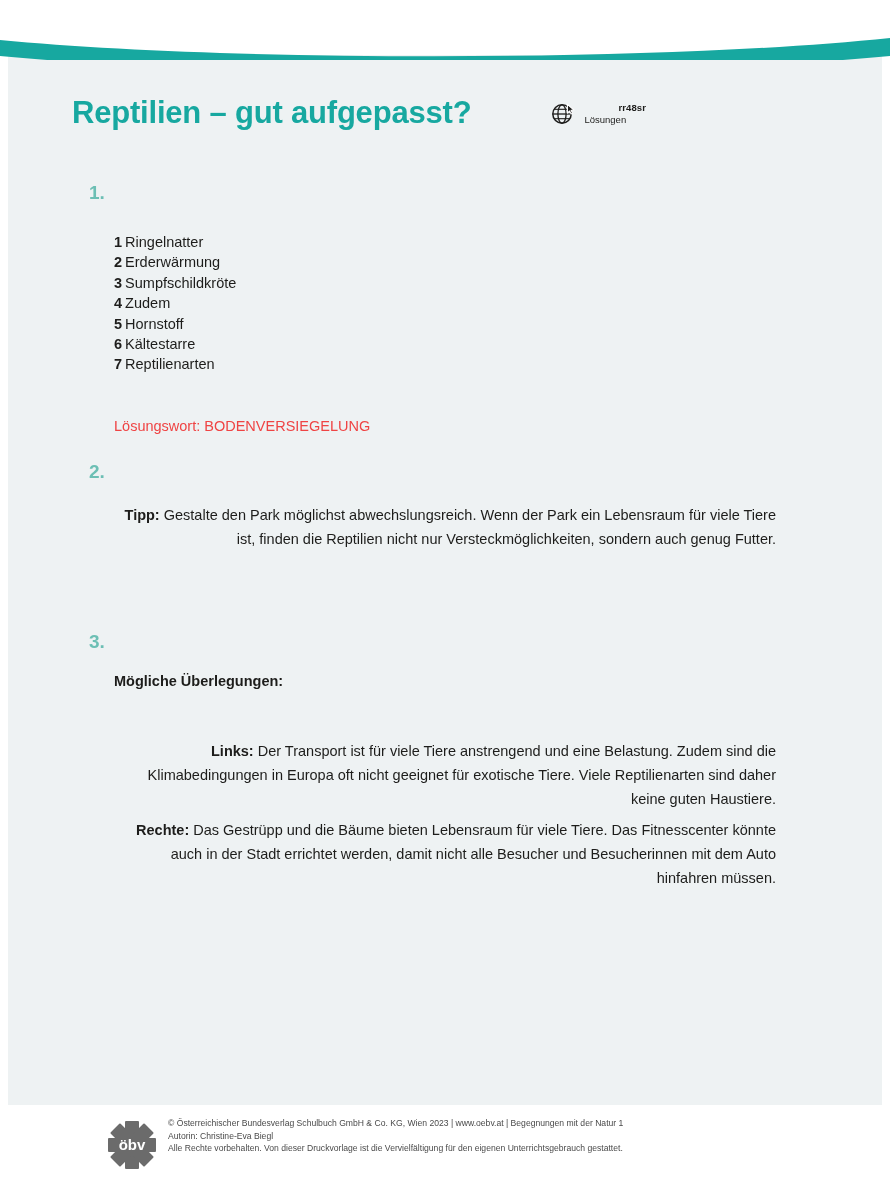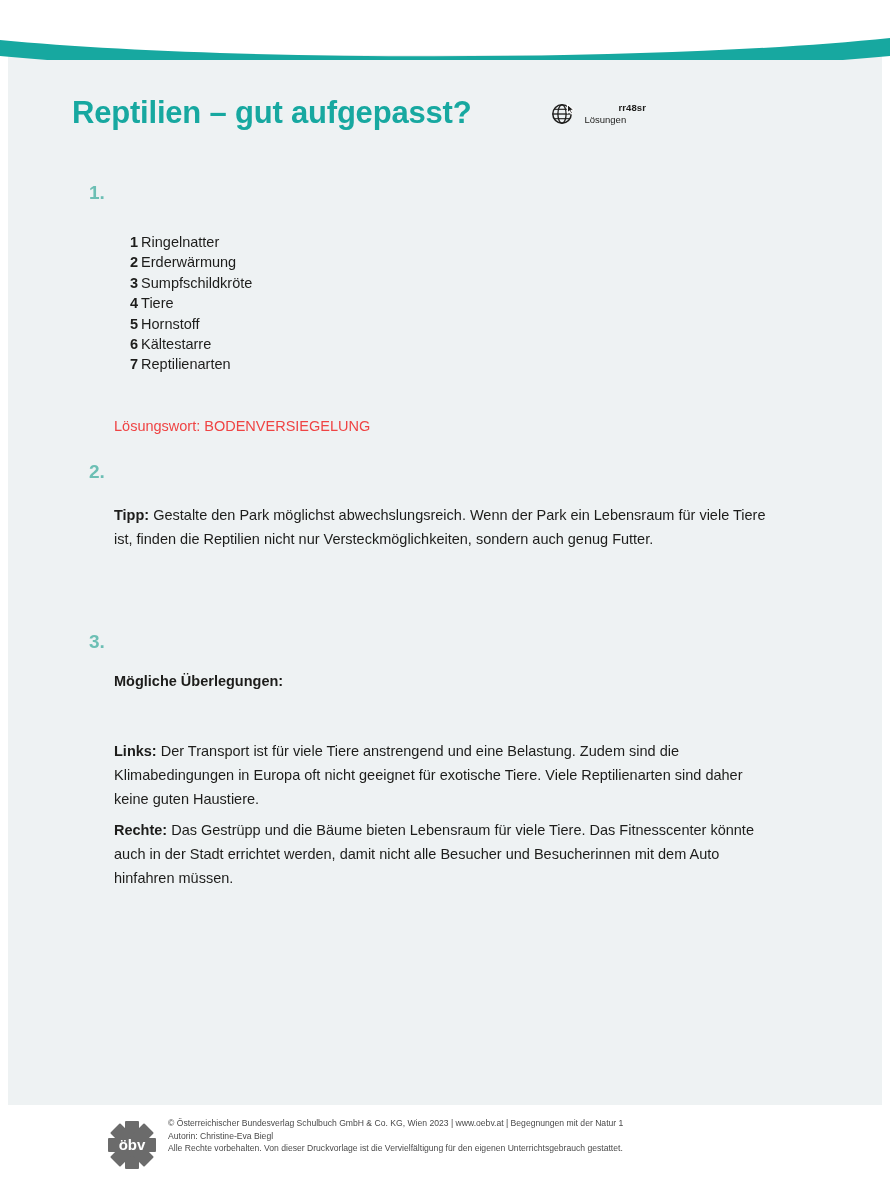--- a/index.html
+++ b/index.html
@@ -122,21 +122,20 @@
     top: 232px;
     margin: 0;
     padding: 0;
     list-style: none;
   }
   .answer-list li {
     font-size: 14.5px;
     color: #1d1d1b;
     line-height: 20.4px;
     white-space: nowrap;
-    margin-left: 16px;
   }
   .answer-list li .num {
     font-weight: bold;
     margin-right: 3px;
   }
 
   .solution-word {
     position: absolute;
     left: 114px;
     top: 418px;
@@ -145,21 +144,21 @@
     white-space: nowrap;
   }
 
   .para {
     position: absolute;
     left: 114px;
     width: 662px;
     font-size: 14.5px;
     color: #1d1d1b;
     line-height: 24px;
-    text-align: left;
+    text-align: right;
   }
   .para b { font-weight: bold; }
 
   .tipp-para { top: 503px; }
   .sub-heading {
     position: absolute;
     left: 114px;
     top: 673px;
     font-size: 14.5px;
     font-weight: bold;
@@ -231,21 +230,21 @@
   </div>
 
   <div class="content">
 
     <div class="section-num sec1-num">1.</div>
 
     <ul class="answer-list">
       <li><span class="num">1</span><span>Ringelnatter</span></li>
       <li><span class="num">2</span><span>Erderwärmung</span></li>
       <li><span class="num">3</span><span>Sumpfschildkröte</span></li>
-      <li><span class="num">4</span><span>Tiere</span></li>
+      <li><span class="num">4</span><span>Zudem</span></li>
       <li><span class="num">5</span><span>Hornstoff</span></li>
       <li><span class="num">6</span><span>Kältestarre</span></li>
       <li><span class="num">7</span><span>Reptilienarten</span></li>
     </ul>
 
     <div class="solution-word">Lösungswort: BODENVERSIEGELUNG</div>
 
     <div class="section-num sec2-num">2.</div>
 
     <div class="para tipp-para">

